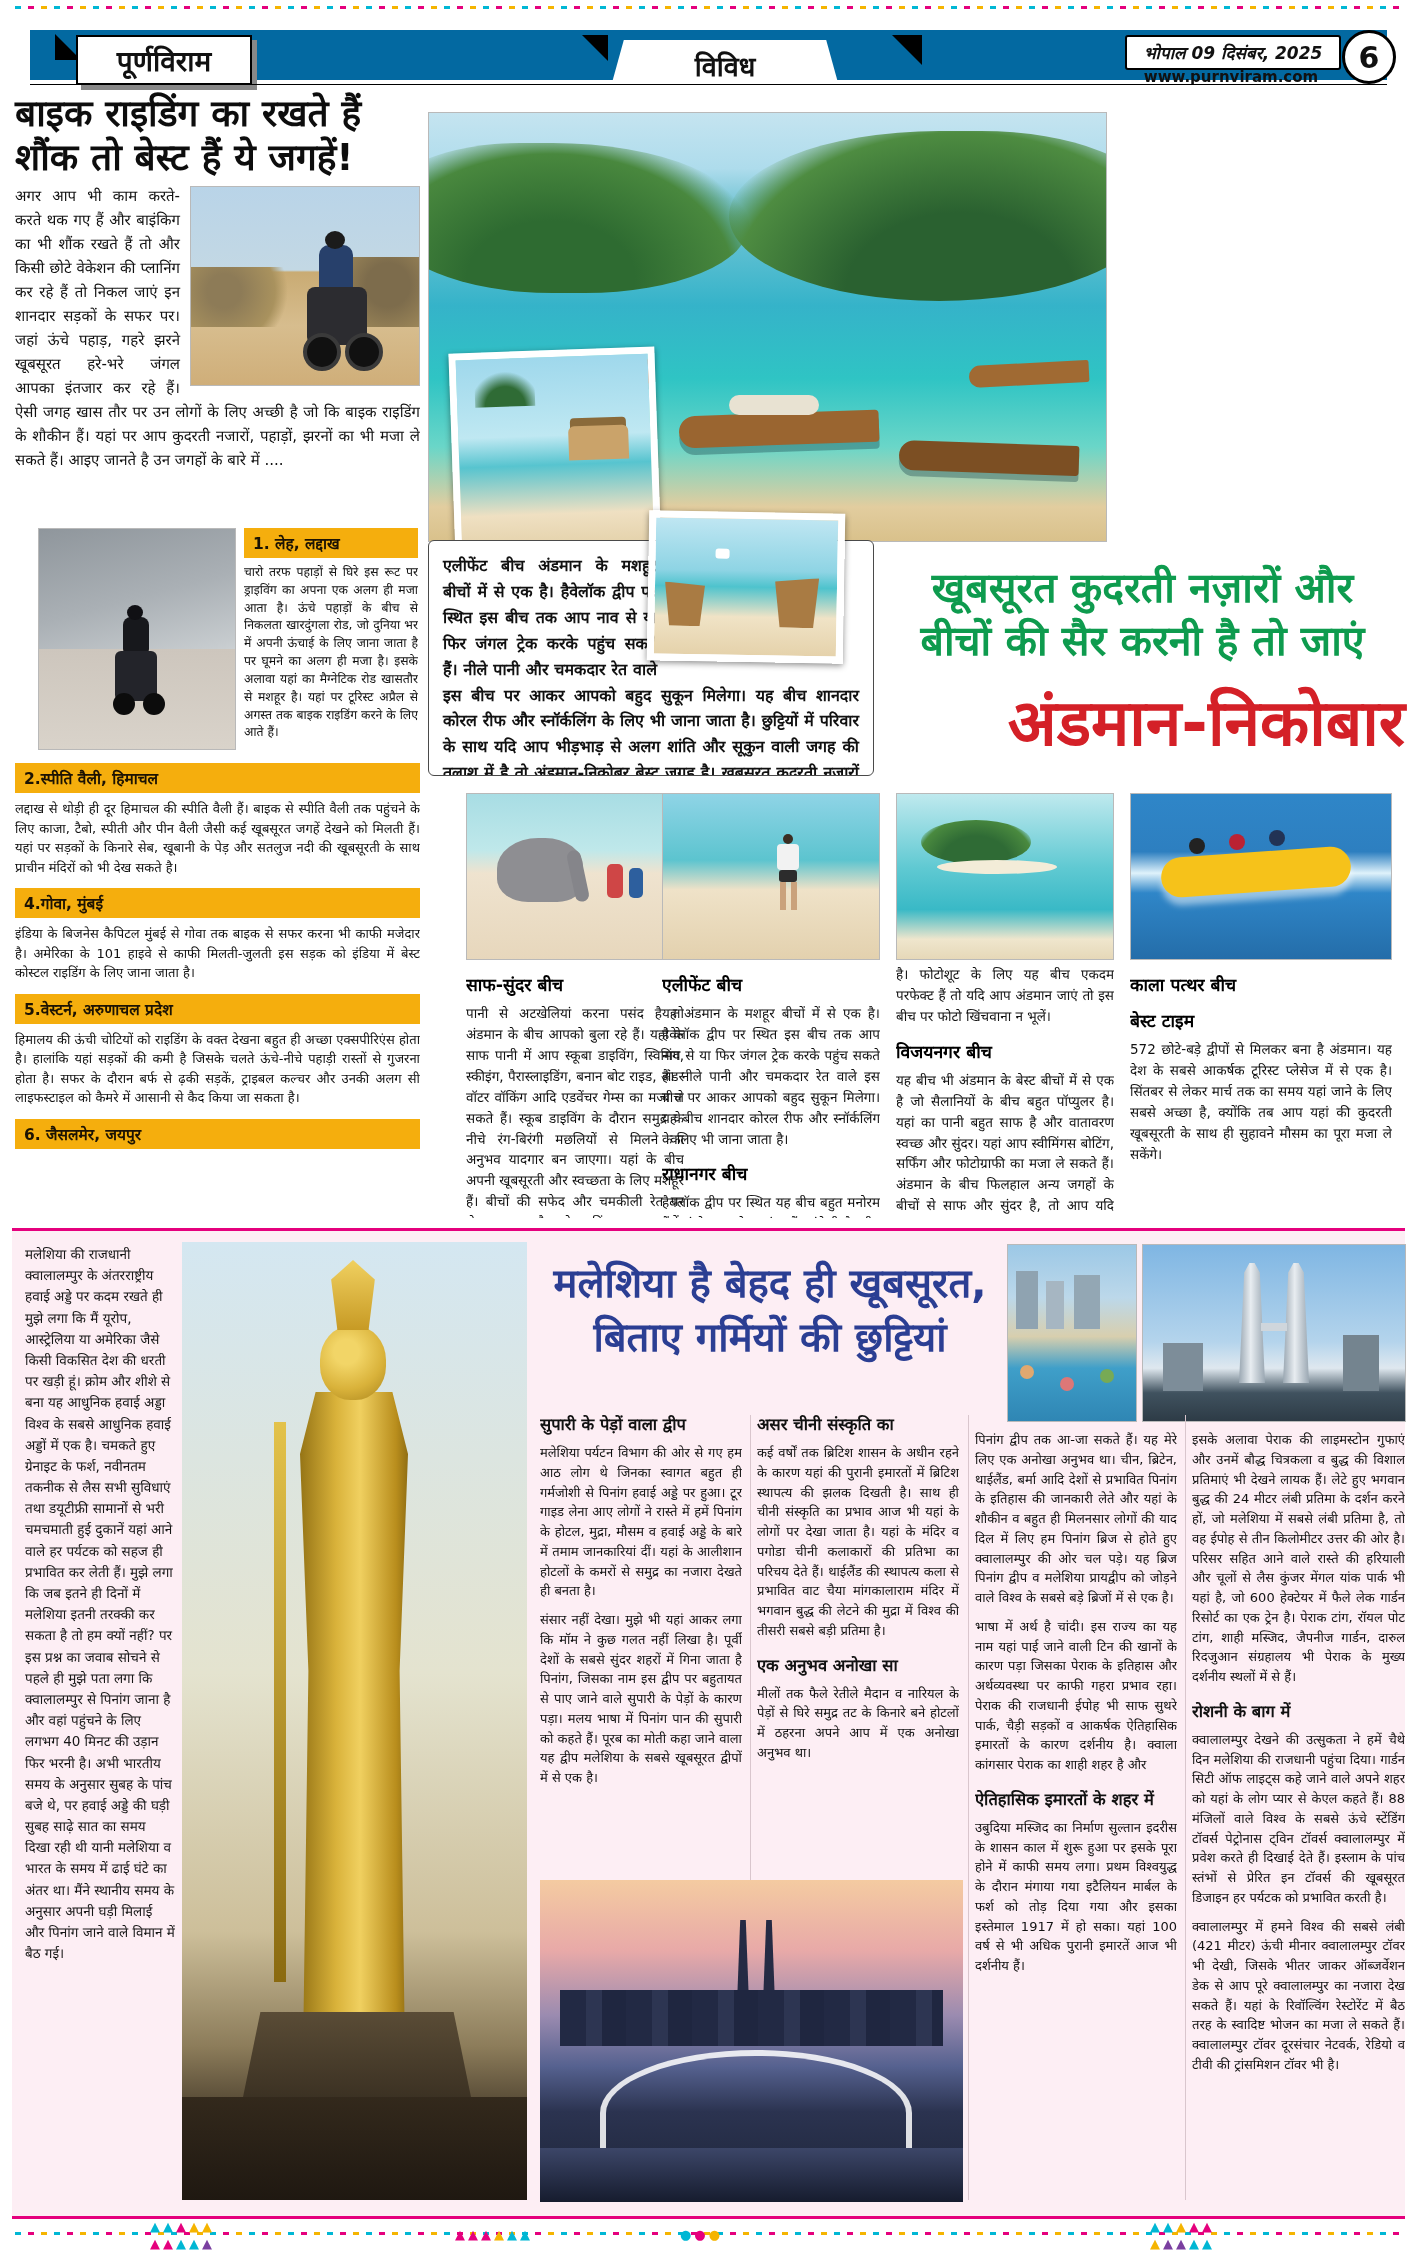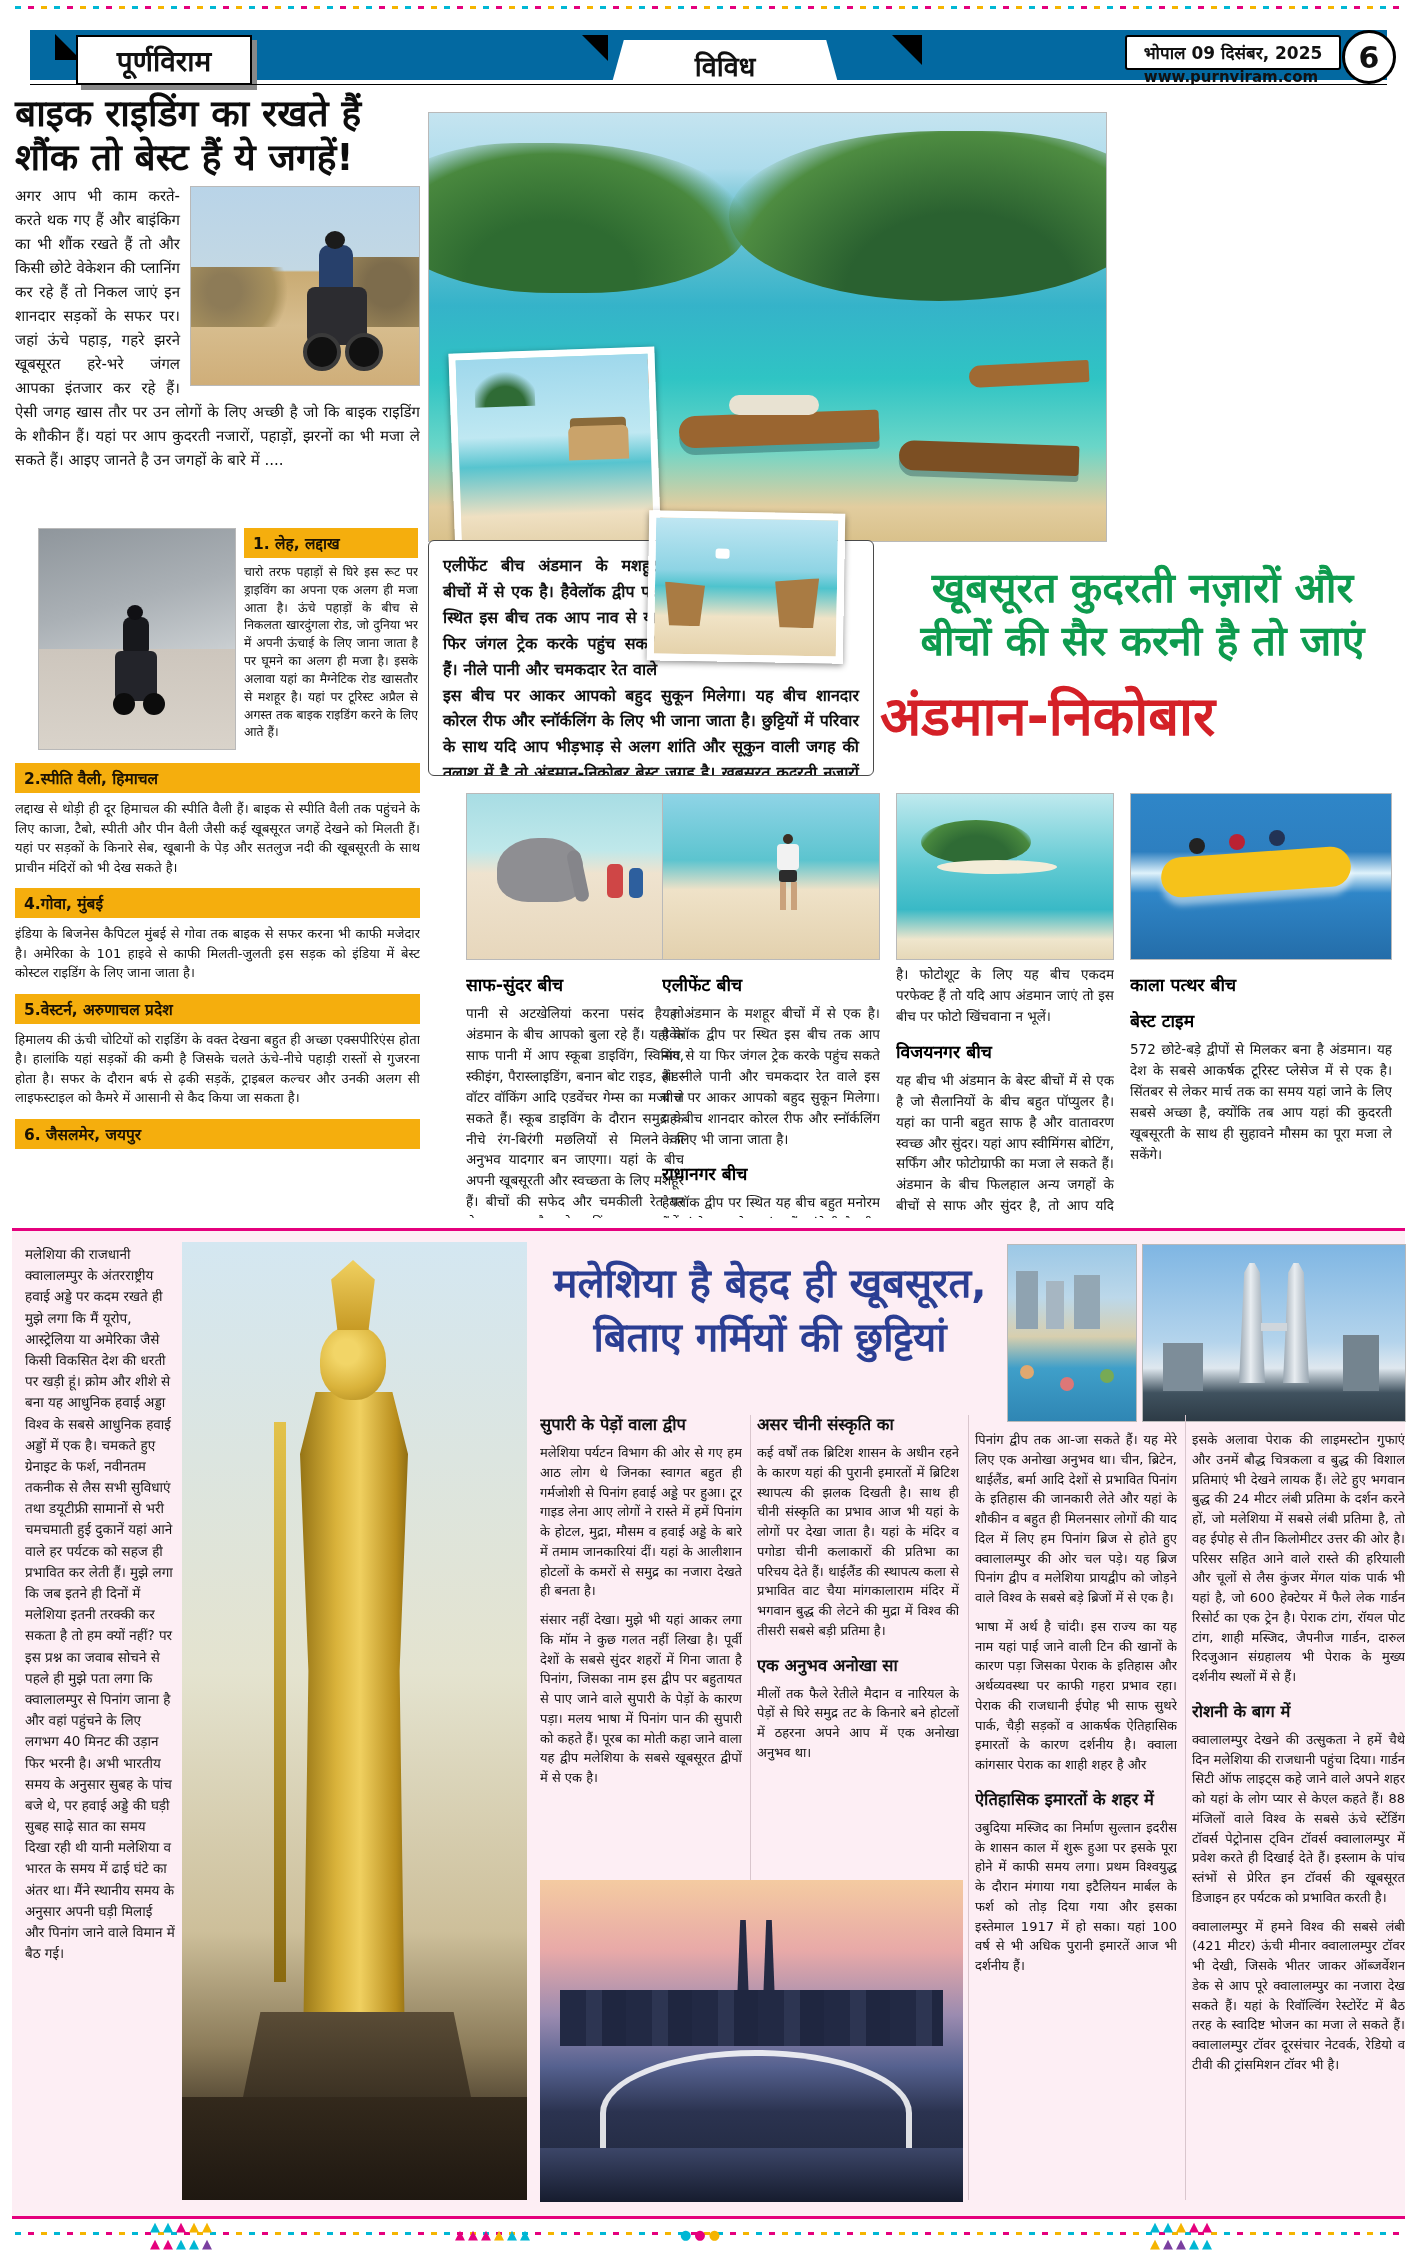--- a/index.html
+++ b/index.html
@@ -9,35 +9,35 @@
   .just{text-align:justify;}
   .ph{position:absolute;overflow:hidden;border:1px solid #b9b9b9;}
   
   .mast{background:#0369a1;}
   .logoBox{background:#fff;border:2px solid #000;box-shadow:5px 5px 0 #888;
            display:flex;align-items:center;justify-content:center;font-weight:bold;font-size:28px;}
   .tri{width:0;height:0;}
   .catPanel{background:#fff;clip-path:polygon(6% 0,94% 0,100% 100%,0 100%);
             display:flex;align-items:center;justify-content:center;font-weight:bold;font-size:27px;}
   .dateBox{background:#fff;border:2px solid #000;border-radius:3px;display:flex;align-items:center;
-           justify-content:center;font-weight:bold;font-size:17px;}
+           justify-content:center;font-weight:bold;font-size:17px;font-style:italic;}
   .pgCircle{border:3px solid #000;border-radius:50%;background:#fff;display:flex;align-items:center;
             justify-content:center;font-weight:bold;font-size:30px;}
   
   .bigHead{font-weight:bold;font-size:37px;line-height:1.18;color:#0d0d0d;}
   .bodyTxt{font-size:15px;line-height:1.6;}
   .secHead{background:#f5ae0d;color:#1c1303;font-weight:bold;font-size:15.5px;
            padding:4px 9px;margin:11px 0 6px 0;}
   .secTxt{font-size:13px;line-height:1.5;}
   
   .introBox{border:1px solid #4a4a4a;border-radius:6px;background:#fff;padding:12px 14px;
             font-size:16px;font-weight:bold;line-height:1.62;}
   .frame{border:7px solid #fff;box-shadow:0 2px 6px rgba(0,0,0,.45);}
   .greenLn{color:#0e9b4e;font-weight:bold;font-size:41px;line-height:1.3;white-space:nowrap;text-align:center;}
-  .redLn{color:#d42027;font-weight:bold;font-size:54px;line-height:1.25;white-space:nowrap;text-align:left;}
+  .redLn{color:#d42027;font-weight:bold;font-size:64px;line-height:1.25;white-space:nowrap;text-align:right;}
   .col{position:absolute;overflow:hidden;}
   .colHead{font-weight:bold;font-size:17.5px;margin:12px 0 7px 0;color:#000;}
   .colTxt{font-size:13.5px;line-height:1.55;margin:0 0 8px 0;}
   .stripPh{position:relative;height:165px;border:1px solid #b9b9b9;overflow:hidden;margin-bottom:4px;}
   
   .pinkPanel{background:#fdeef4;border-top:3px solid #e5007d;border-bottom:3px solid #e5007d;}
   .blueHead{color:#2b3e93;font-weight:bold;font-size:40px;line-height:1.35;white-space:nowrap;text-align:center;}
   .mCol{position:absolute;overflow:hidden;}
   .mHead{font-weight:bold;font-size:16.5px;margin:0 0 8px 0;}
   .mSub{font-weight:bold;font-size:16.5px;margin:12px 0 8px 0;}

